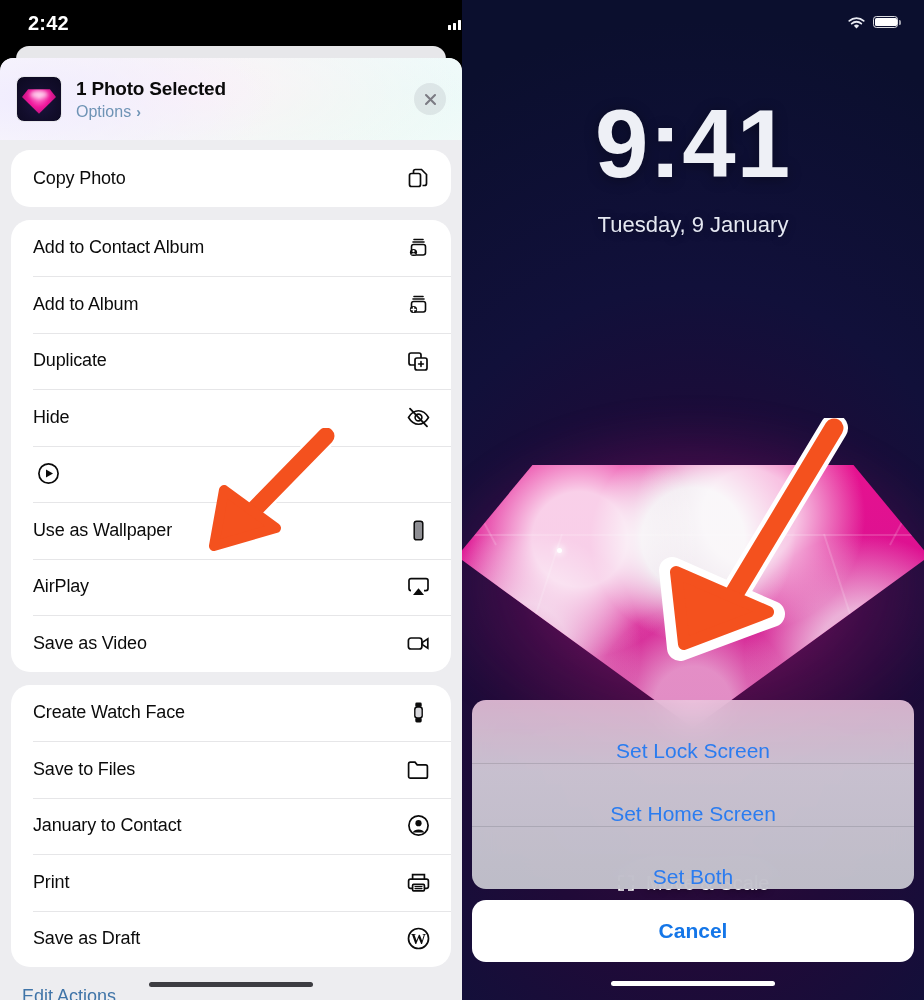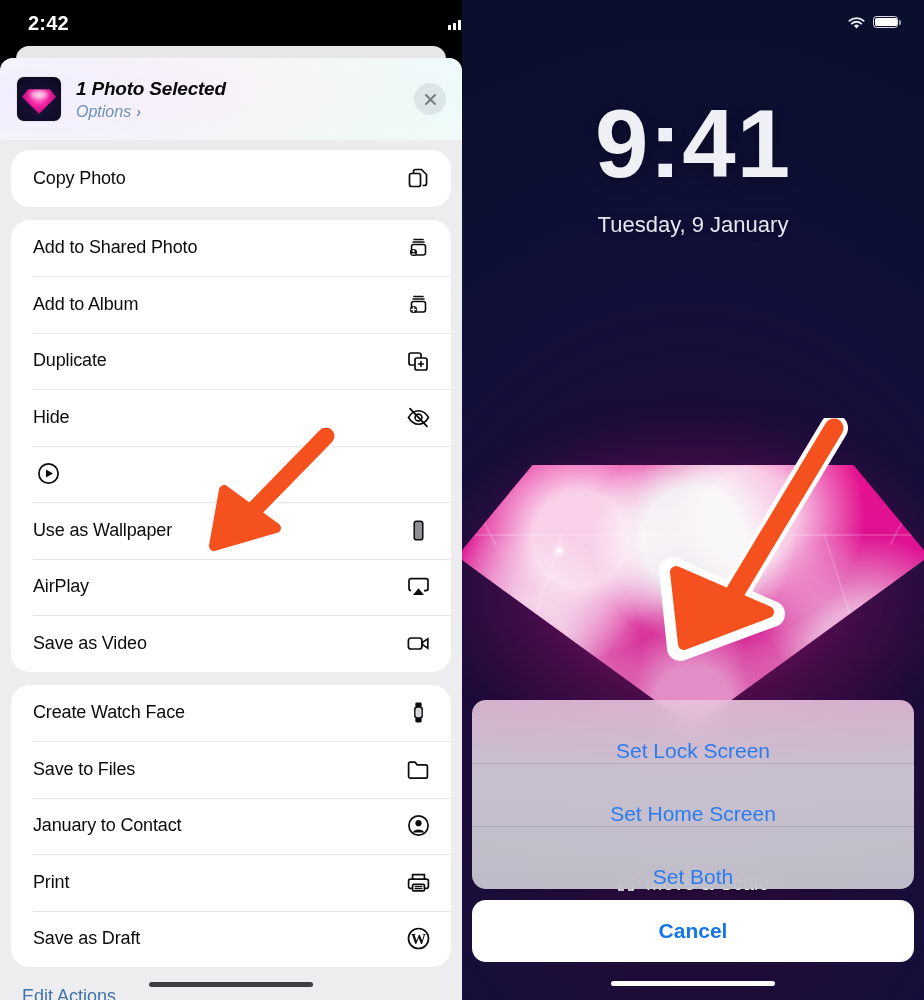--- a/index.html
+++ b/index.html
@@ -59,21 +59,20 @@
     height: 82px;
     background:
       radial-gradient(120% 240% at 6% 50%, rgba(240,236,255,.95) 0%, rgba(255,255,255,0) 45%),
       radial-gradient(120% 240% at 40% 40%, rgba(255,240,248,.85) 0%, rgba(255,255,255,0) 50%),
       radial-gradient(130% 250% at 62% 60%, rgba(232,252,240,.85) 0%, rgba(255,255,255,0) 55%),
       radial-gradient(130% 250% at 88% 40%, rgba(238,248,255,.9) 0%, rgba(255,255,255,0) 55%),
       #fbfbfc;
     border-radius: 13px 13px 0 0;
     display: flex; align-items: center;
     padding: 0 16px 0 16px;
-    font-style: italic;
   }
   .thumb {
     width: 46px; height: 46px; border-radius: 8px; flex: none;
     background: radial-gradient(circle at 50% 58%, #1b1640 0%, #120d2b 55%, #0c0920 100%);
     border: 1.5px solid #e6e6ea;
     position: relative; overflow: hidden;
   }
   .thumb .gem {
     position:absolute; left:50%; top:54%; transform:translate(-50%,-50%);
     width: 34px; height: 26px;
@@ -304,21 +303,21 @@
                 <rect x="3.5" y="7.5" width="11" height="13" rx="2"></rect>
                 <path d="M7.5 7.5 V5.5 a2 2 0 0 1 2-2 h6 l5 5 v9 a2 2 0 0 1-2 2 h-2"></path>
               </svg>
             </div>
           </div>
         </div>
 
         <div class="group">
 
           <div class="row">
-            <div class="row-label">Add to Shared Photo</div>
+            <div class="row-label">Add to Contact Album</div>
             <div class="row-icon">
               <svg width="25" height="25" viewBox="0 0 25 25" fill="none" stroke="currentColor" stroke-width="1.6">
                 <path d="M8 4.5 H17" stroke-width="1.6" stroke-linecap="round"></path>
                 <path d="M7 7 H18" stroke-width="1.6" stroke-linecap="round"></path>
                 <rect x="5.5" y="9.5" width="14" height="10.5" rx="2.2"></rect>
                 <circle cx="7.5" cy="17.5" r="3.6" fill="currentColor" stroke="none"></circle>
                 <circle cx="7.5" cy="16.2" r="1.15" fill="#fff" stroke="none"></circle>
                 <path d="M5.2 19.6 a2.5 2.1 0 0 1 4.6 0 Z" fill="#fff" stroke="none"></path>
               </svg>
             </div>

